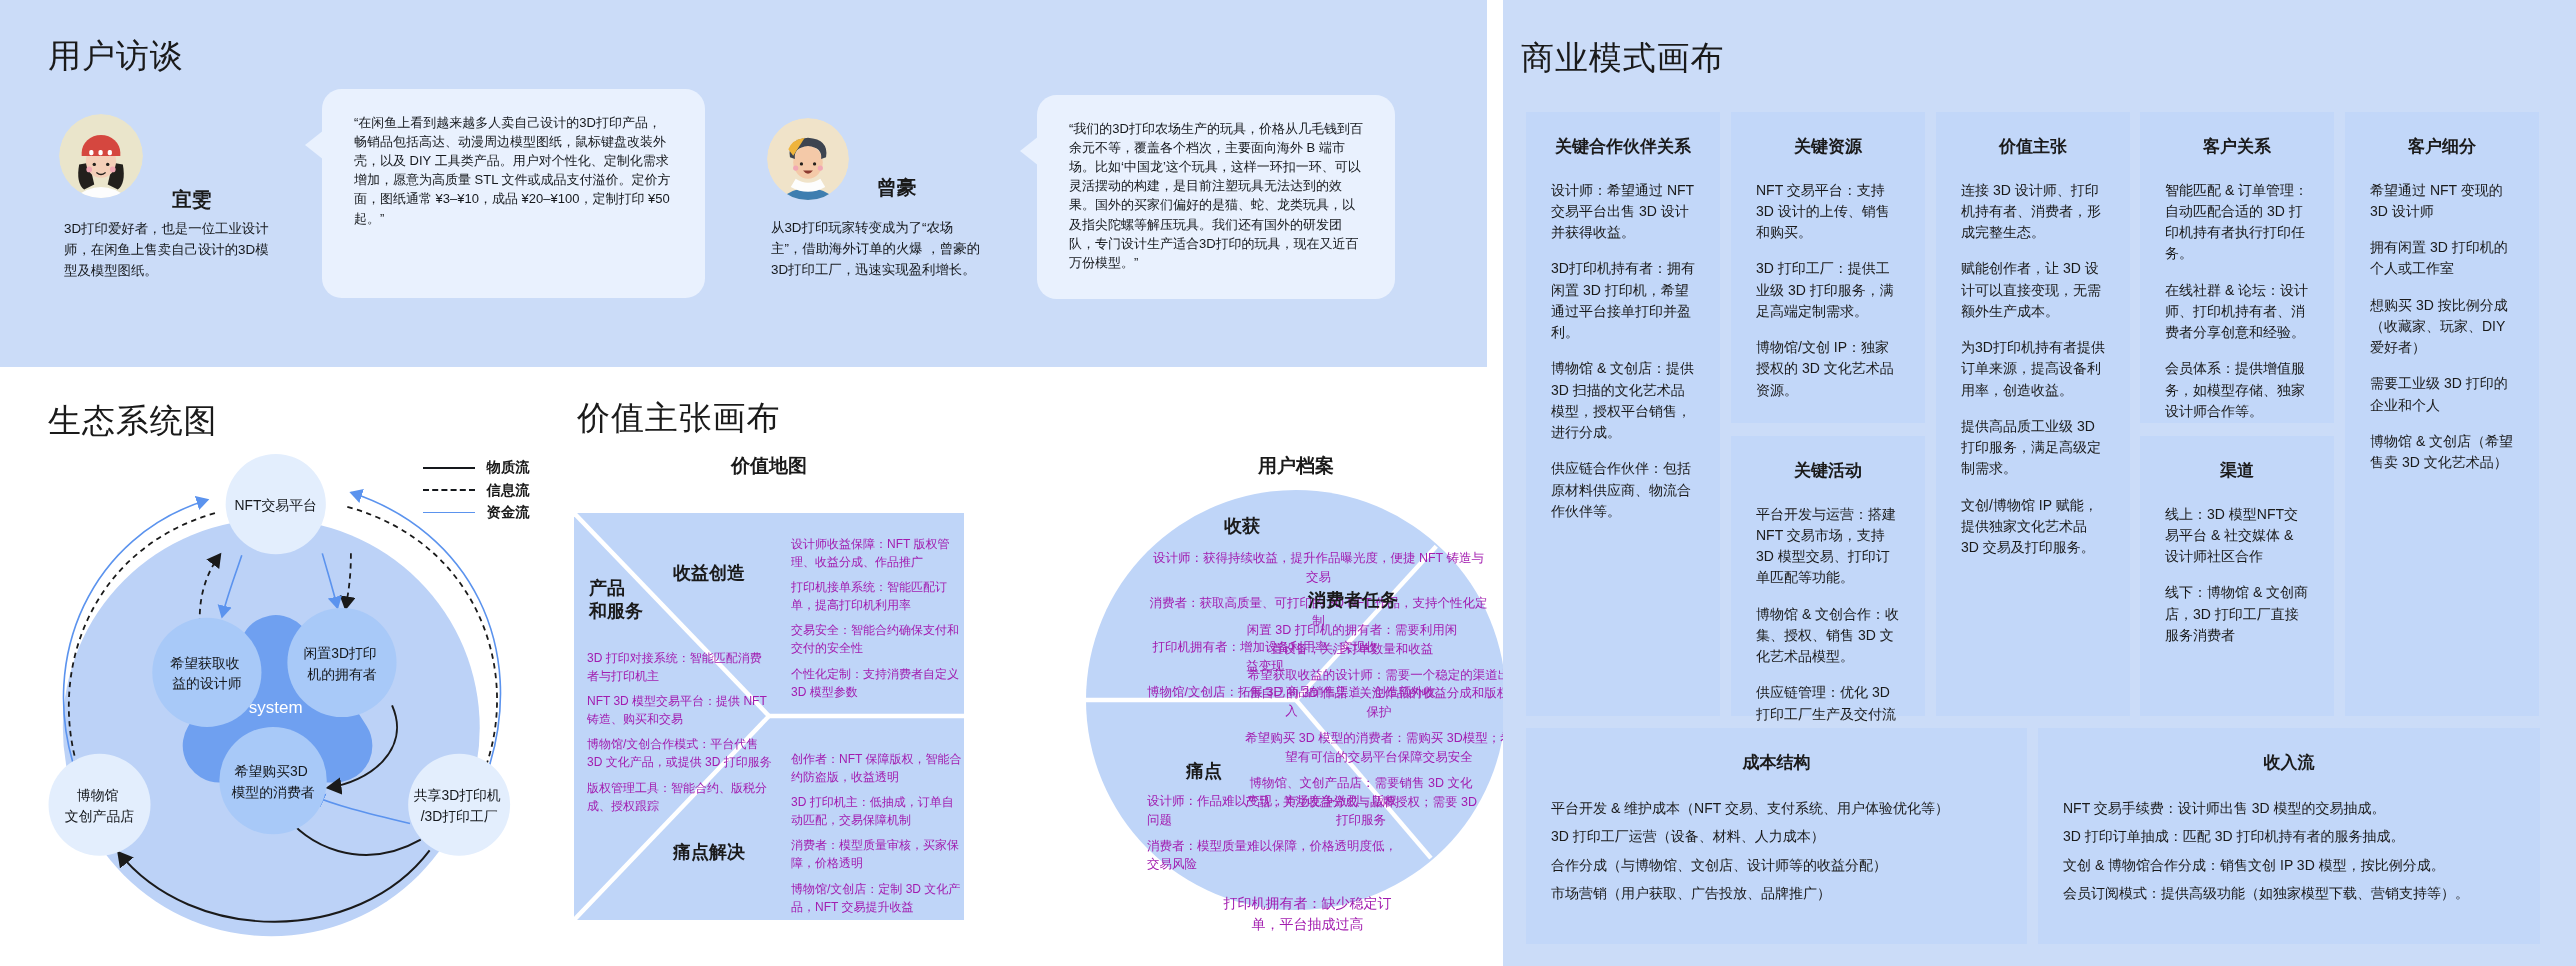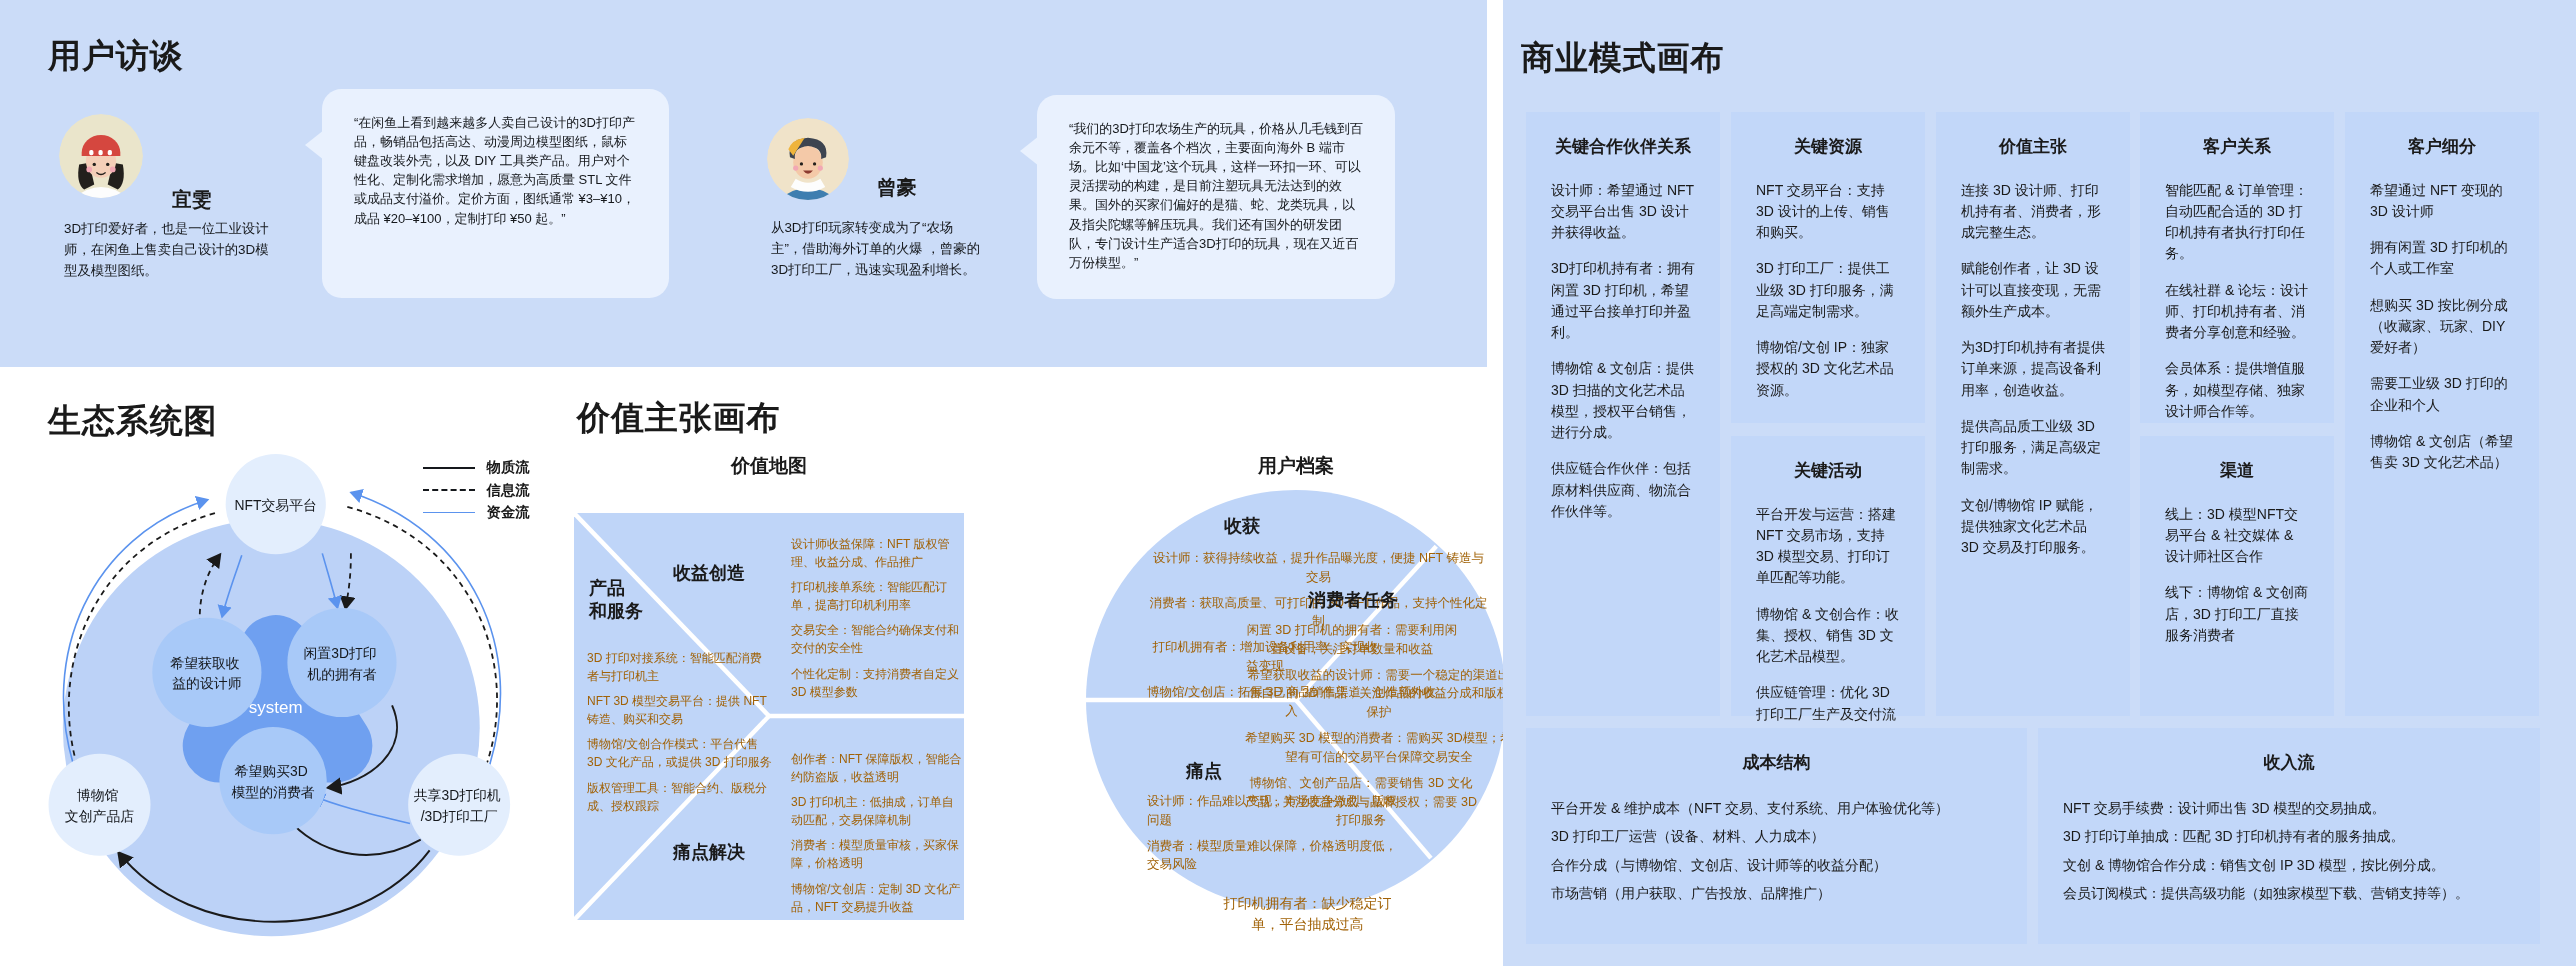--- a/index.html
+++ b/index.html
@@ -2,21 +2,21 @@
 <html style="font-size:14.3px"><head>
 <meta charset="utf-8">
 <style>
   html,body { margin:0; padding:0; background:#ffffff; }
   .stage {
     position:relative; width:2576px; height:966px; overflow:hidden;
     background:#ffffff; color:#1a1a1a;
     font-family:"Liberation Sans","DejaVu Sans",sans-serif;
   }
   .panel { position:absolute; background:#CBDCF8; }
-  .h1 { position:absolute; font-size:33px; font-weight:bold; letter-spacing:0.9px; white-space:nowrap; }
+  .h1 { position:absolute; font-size:33px; font-weight:normal; letter-spacing:0.9px; white-space:nowrap; }
   .h2 { position:absolute; font-size:19px; font-weight:bold; text-align:center; }
   
   .avatar { position:absolute; border-radius:50%; overflow:hidden; }
   .pname { position:absolute; font-size:19.7px; font-weight:bold; white-space:nowrap; }
   .pbio  { position:absolute; font-size:13.4px; line-height:1.58; color:#15181c; }
   .bubble{ position:absolute; background:#E9F1FE; border-radius:19.7px; padding:24px 32px;
            font-size:13px; line-height:1.47; color:#15181c; box-sizing:border-box; }
   .bubble .tail{ position:absolute; left:-17px; top:41px; width:0; height:0;
            border-top:15px solid transparent; border-bottom:15px solid transparent;
            border-right:19px solid #E9F1FE; }
@@ -26,21 +26,21 @@
   .legend .sample { width:52px; margin-right:11.6px; height:0; }
   .legend .s-solid  { border-top:2.7px solid #15181c; }
   .legend .s-dashed { border-top:2.7px dashed #15181c; }
   .legend .s-blue   { border-top:1.8px solid #5B93EE; }
   .legend .lab { font-size:14.3px; font-weight:bold; }
   
   .vmap { position:absolute; left:574px; top:513px; width:390px; height:407px; background:#BFD5F8; }
   .vcircle { position:absolute; left:1086px; top:490px; width:420px; height:420px;
              background:#BFD5F8; border-radius:50%; }
   .shapelines { position:absolute; left:0; top:0; }
-  .blk { position:absolute; font-size:12px; line-height:1.5; color:#a16207; }
+  .blk { position:absolute; font-size:12px; line-height:1.5; color:#a21caf; }
   .blk p { margin:0 0 7.2px; }
   .blk.c { text-align:center; }
   .blab { position:absolute; font-size:18px; font-weight:bold; line-height:1.25; white-space:nowrap; }
   
   .cell { position:absolute; background:#C2D7F9; box-sizing:border-box; padding:23px 25px; }
   .cell h3 { margin:0 0 21.5px; font-size:17px; font-weight:bold;text-align:center; }
   .cell p { margin:0 0 15px; font-size:14px; line-height:1.52; }
   .cell.foot p { margin:0 0 4.5px; line-height:1.72; }
   .eco-node-text { font-size:15.5px; fill:#15181c; }
 </style>
@@ -67,21 +67,21 @@
       <circle cx="42" cy="60" r="2" fill="#23201c"></circle>
       <circle cx="58" cy="60" r="2" fill="#23201c"></circle>
       <circle cx="36" cy="66" r="3.4" fill="#F2A8B4"></circle>
       <circle cx="64" cy="66" r="3.4" fill="#F2A8B4"></circle>
       <path d="M45,70 q5,4 10,0" stroke="#23201c" stroke-width="1.6" fill="none" stroke-linecap="round"></path>
     </svg>
   </div>
   <div class="pname" style="left:172px;top:174px;margin-top:12px;">宜雯</div>
   <div class="pbio" style="left:64px;top:218px;width:215px;">3D打印爱好者，也是一位工业设计师，在闲鱼上售卖自己设计的3D模型及模型图纸。</div>
 
-  <div class="bubble" style="left:322px;top:89px;width:347px;height:209px;">
+  <div class="bubble" style="left:322px;top:89px;width:383px;height:209px;">
     <span class="tail"></span>
     <span>“在闲鱼上看到越来越多人卖自己设计的3D打印产品，畅销品包括高达、动漫周边模型图纸，鼠标键盘改装外壳，以及 DIY 工具类产品。用户对个性化、定制化需求增加，愿意为高质量 STL 文件或成品支付溢价。定价方面，图纸通常 ¥3–¥10，成品 ¥20–¥100，定制打印 ¥50 起。”</span>
   </div>
 
   <div class="avatar" style="left:767px;top:118px;width:82px;height:82px;">
     <svg width="82" height="82" viewBox="0 0 100 100">
       <circle cx="50" cy="50" r="50" fill="#F0E3C9"></circle>
       <path d="M14,100 q36,-30 72,0 z" fill="#3E7EB0"></path>
       <path d="M35,74 q15,10 30,0 l6,10 q-21,12 -42,0 z" fill="#fdfdfd"></path>
       <ellipse cx="50" cy="54" rx="18" ry="20" fill="#F4C9A8"></ellipse>

